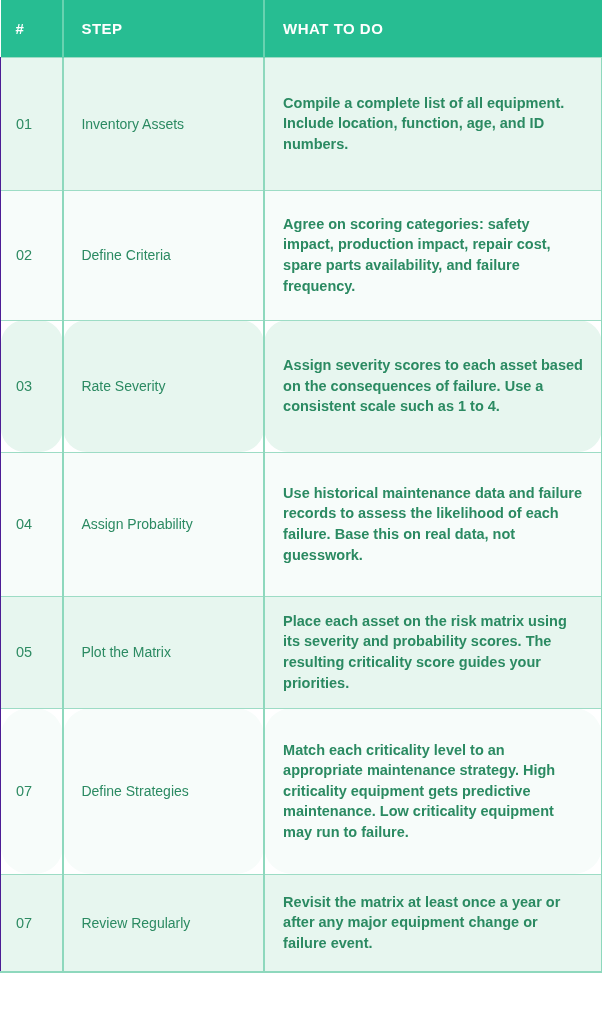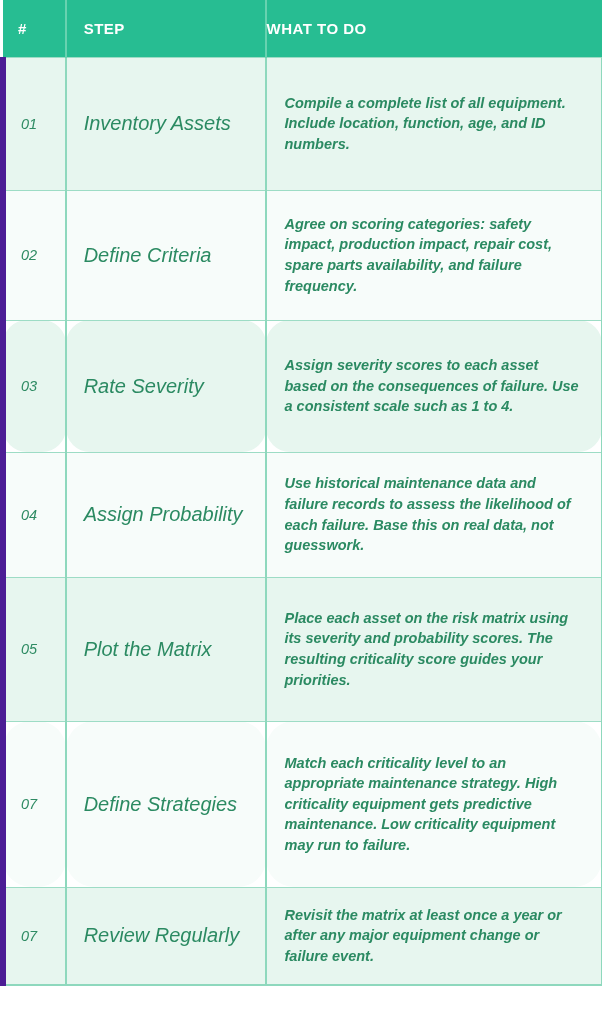--- a/index.html
+++ b/index.html
@@ -42,50 +42,49 @@
     text-align: left;
     vertical-align: middle;
     padding: 0;
     border: none;
     height: 57px;
     box-sizing: border-box;
   }
   th.col-num   { width: 58px;  padding-left: 15px; }
   th.col-step  { width: 185px; padding-left: 17px;
                  border-left: 2px solid #68d2b0; }
-  th.col-what  { width: 311px; 
+  th.col-what  { width: 311px; padding-left: 18px;
                  border-left: 2px solid #68d2b0; }
 
   
   tbody tr.data-row { background: #e7f6ef; }
   tbody tr.data-row.alt { background: #f7fcfa; }
 
   tbody td {
     vertical-align: middle;
     padding: 14px;
     box-sizing: border-box;
     border-top: 1px solid #9ddcc5;
     border-bottom: none;
-    font-style: italic;
   }
 
   td.cell-num {
     width: 58px;
     padding-left: 15px;
     color: #2e8b63;
     font-size: 14.5px;
     font-weight: normal;
-    border-left: 6px solid #4c1d95;
+    border-left: 1px solid #4c1d95;
   }
   td.cell-step {
     width: 233px;
     padding-left: 17px;
     padding-right: 10px;
     color: #2b8a62;
-    font-size: 20px;
+    font-size: 14px;
     font-weight: normal;
     border-left: 2px solid #8ed8bd;
   }
   td.cell-what {
     width: 311px;
     padding-left: 18px;
     padding-right: 18px;
     color: #2b8a62;
     font-size: 14.5px;
     font-weight: bold;
@@ -93,22 +92,22 @@
     border-left: 2px solid #8ed8bd;
     border-right: 1px solid #8ed8bd;
   }
 
   tbody tr.data-row:last-child td { border-bottom: 2px solid #8ed8bd; }
 
   
   tr.h-133 td { height: 133px; }
   tr.h-130 td { height: 130px; }
   tr.h-132 td { height: 132px; border-radius: 24px; }
-  tr.h-131 td { height: 125px; margin-left: 36px; }
-  tr.h-144 td { height: 144px; }
+  tr.h-131 td { height: 144px; margin-left: 36px; }
+  tr.h-144 td { height: 112px; }
   tr.h-166 td { height: 166px; border-radius: 28px; }
   tr.h-129 td { height: 98px; }
 </style>
 </head>
 <body>
 
 <div class="table-wrap">
   <table class="steps-table">
     <thead>
       <tr class="header-row">

